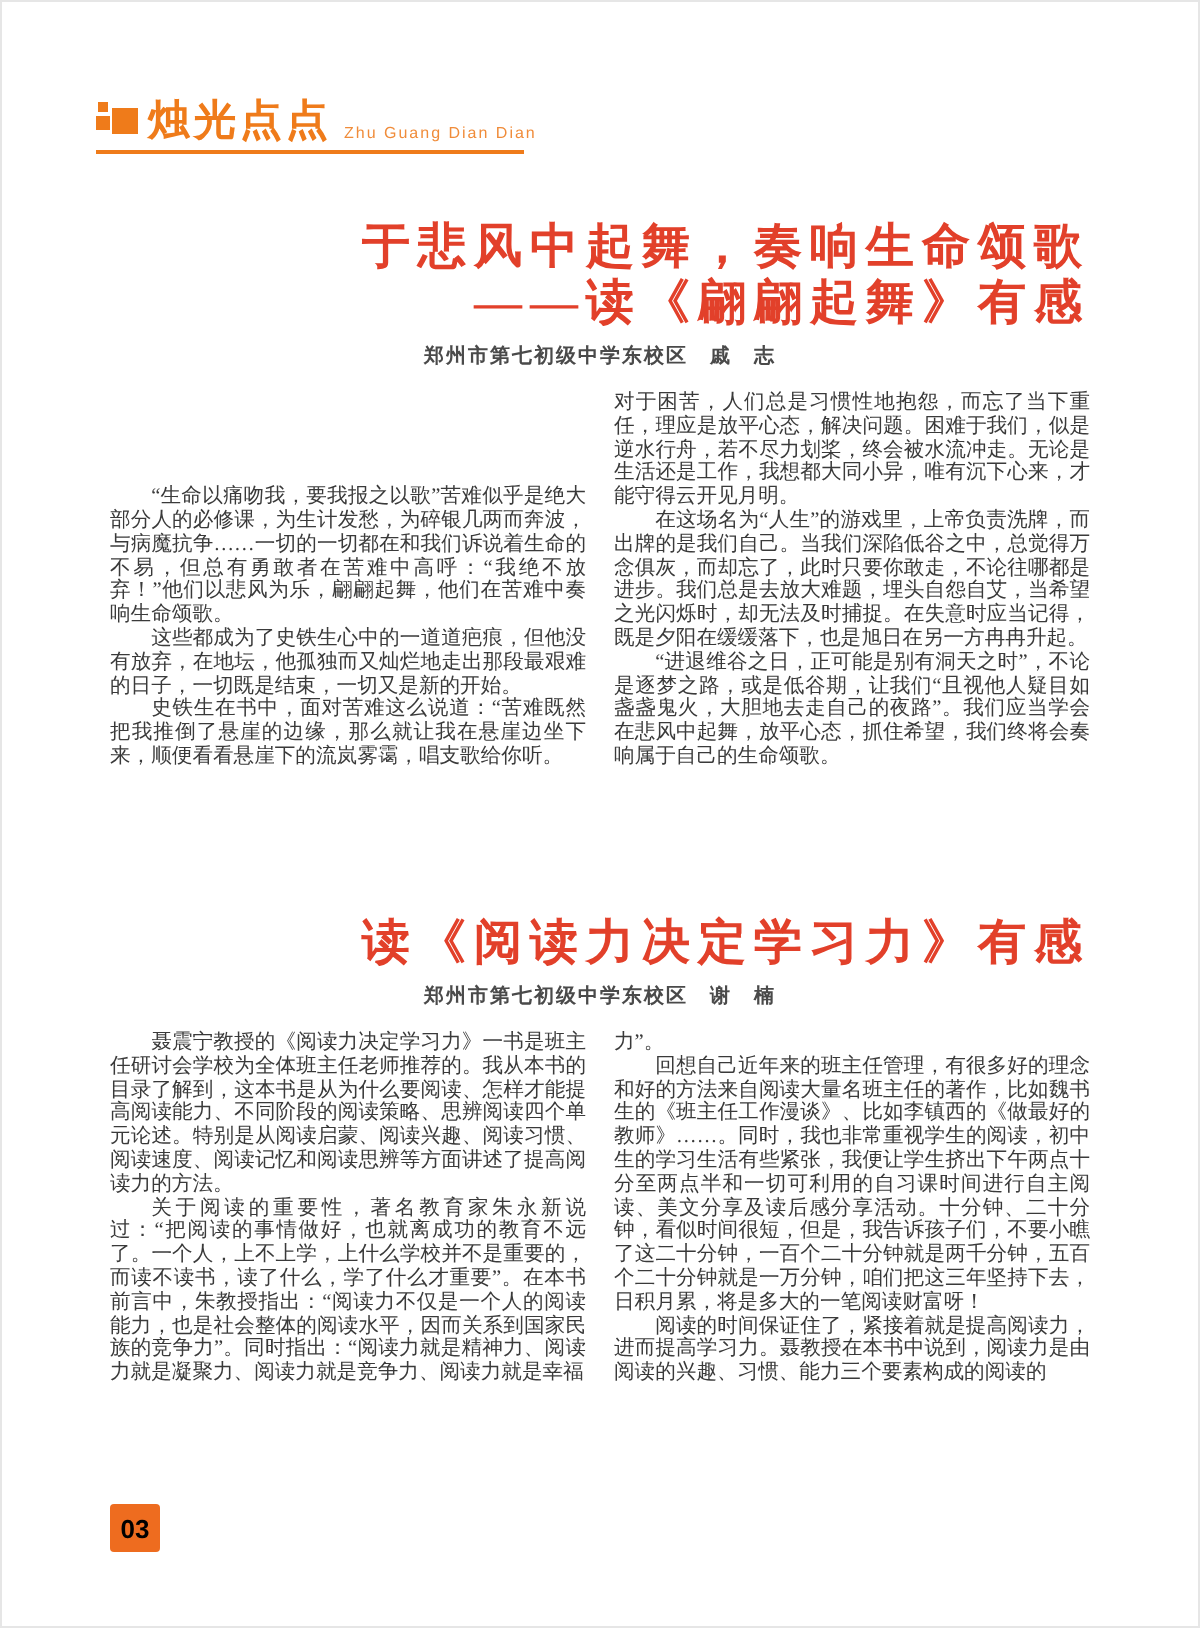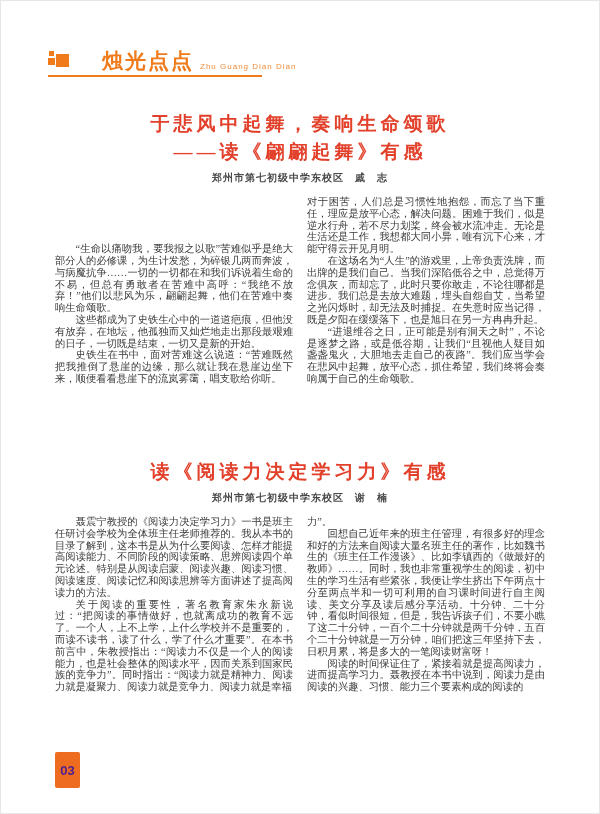--- a/index.html
+++ b/index.html
@@ -14,57 +14,56 @@
   }
 
   
   .header { position:absolute; top:50px; left:48px; }
   .brand-row { display:flex; align-items:flex-end; }
   .brand-logo { width:22px; height:22px; margin-right:4px; }
   .brand-title {
     color:#ef7b1a; font-size:21px; font-weight:bold;
     letter-spacing:2px; line-height:22px;
     font-family:"Liberation Sans","DejaVu Sans",sans-serif;
-    margin-left:28px;
   }
   .brand-pinyin {
     color:#f08c3a; font-size:8px; margin:0 0 1px 6px; letter-spacing:1px;
     font-family:"Liberation Sans","DejaVu Sans",sans-serif;
   }
   .brand-underline {
     height:2px; background:#ef7b1a; width:214px; margin-top:3px;
   }
 
   
   .article { position:absolute; left:55px; width:490px; }
   .article-1 { top:110px; }
   .article-2 { top:458px; }
 
   .title {
-    color:#e2402a; text-align:center; font-weight:bold;
-    font-size:19px; line-height:28px; letter-spacing:4px; margin:0;
+    color:#e2402a; text-align:right; font-weight:bold;
+    font-size:24px; line-height:28px; letter-spacing:4px; margin:0;
   }
   .byline {
     text-align:center; font-size:10px; color:#4a4a4a;
     letter-spacing:1px; margin-top:5px; font-weight:bold;
   }
   .body-cols { display:flex; gap:14px; margin-top:11px;align-items:flex-end; }
   .col {
     width:238px; font-size:10.3px; line-height:11.8px;
     text-align:justify; color:#3a3a3a;
   }
   .col p { margin:0; text-indent:2em; }
   .col p.no-indent { text-indent:0; }
 
   
   .page-number {
     position:absolute; left:55px; top:752px;
-    width:25px; height:36px;
+    width:25px; height:24px;
     background:#ee6c1f; border-radius:2px;
-    color:#4c1d95; font-size:13px; font-weight:bold;
+    color:#000000; font-size:13px; font-weight:bold;
     display:flex; align-items:center; justify-content:center;
     font-family:"Liberation Sans","DejaVu Sans",sans-serif;
   }
 </style>
 </head>
 <body>
 
 <div class="page">
 
   <div class="header">

